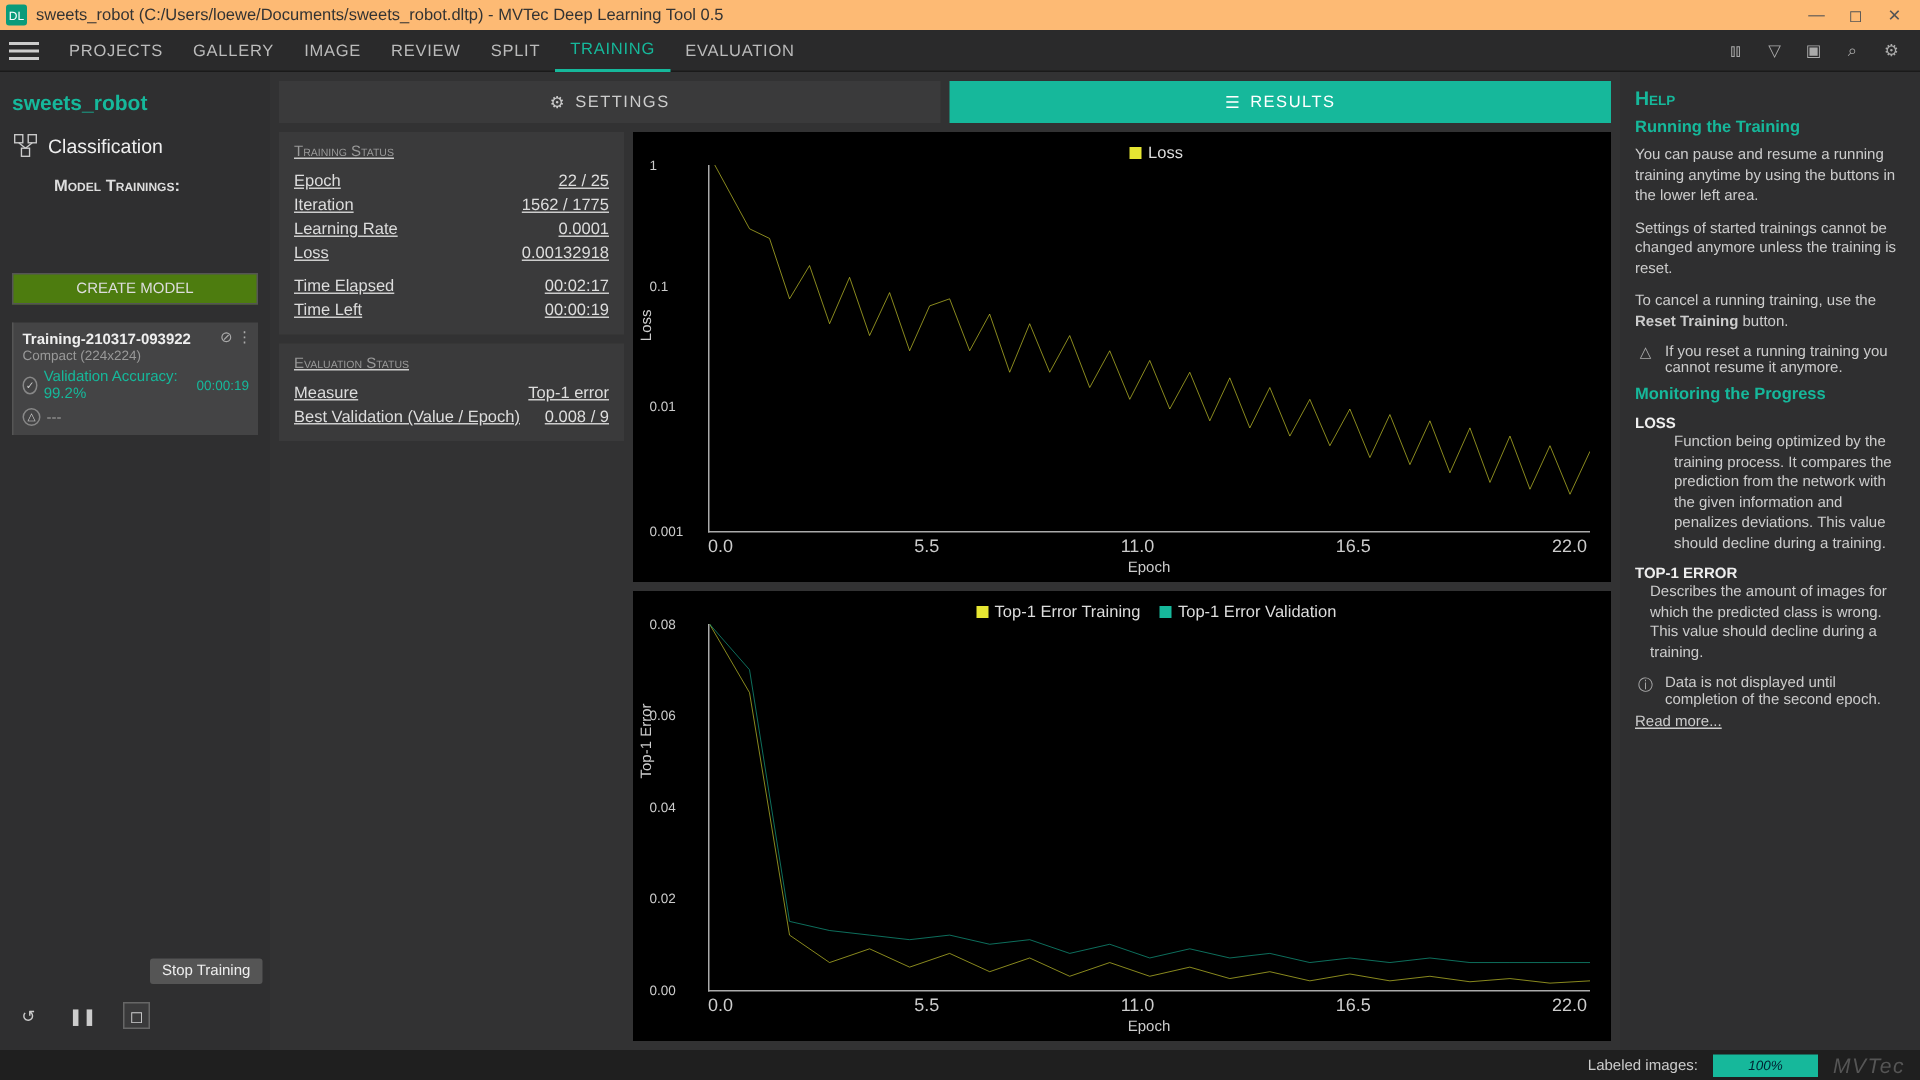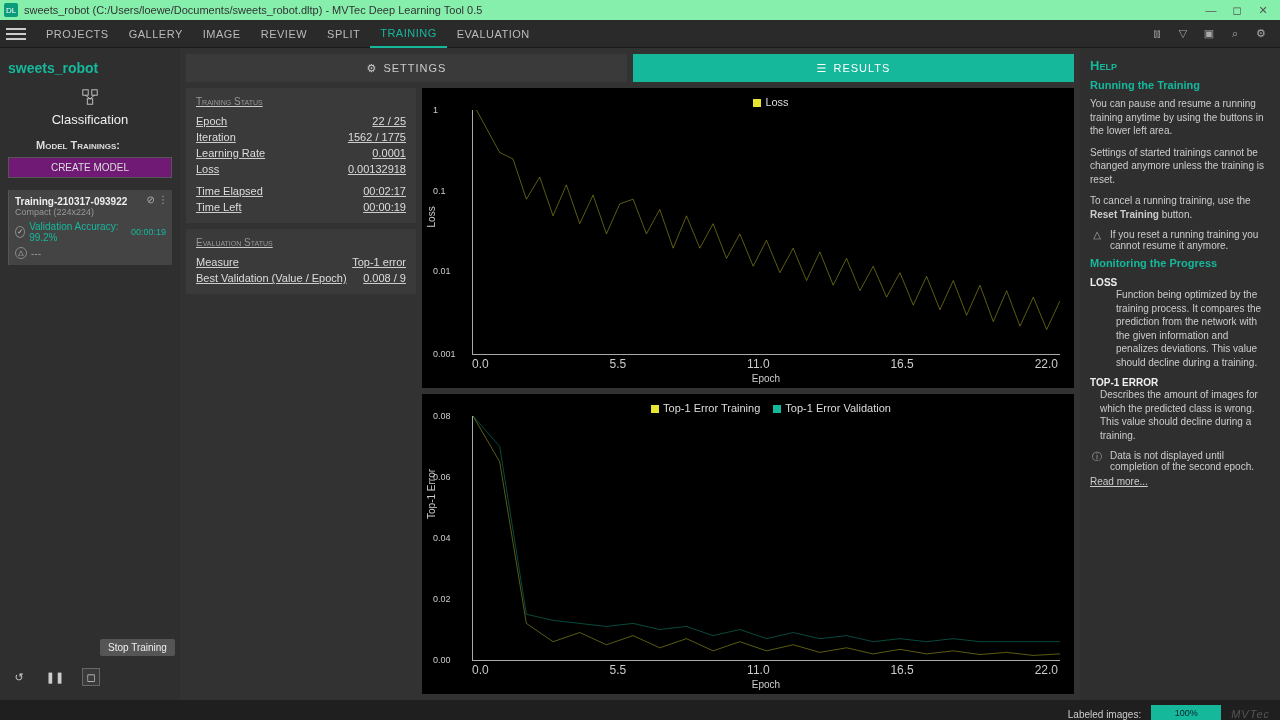--- a/index.html
+++ b/index.html
@@ -1,41 +1,41 @@
 <!DOCTYPE html>
 <html><head>
 <meta charset="utf-8">
 <style>
 * { margin: 0; padding: 0; box-sizing: border-box; font-family: "Segoe UI", Arial, sans-serif; }
 body { background: #323233; color: #ccc; font-size: 11px; width: 1280px; height: 720px; overflow: hidden; }
 
 
-.titlebar { background: #86efac; height: 20px; display: flex; align-items: center; padding: 0 4px; color: #333; font-size: 11px; }
+.titlebar { background: #fdba74; height: 20px; display: flex; align-items: center; padding: 0 4px; color: #333; font-size: 11px; }
 .titlebar .icon { width: 14px; height: 14px; background: #0a9b7a; border-radius: 2px; margin-right: 6px; display:flex;align-items:center;justify-content:center;color:#fff;font-size:8px;}
 .titlebar .spacer { flex: 1; }
 .titlebar .win-btn { width: 26px; height: 20px; display: flex; align-items: center; justify-content: center; cursor: pointer; font-size: 11px; color: #555;}
 
 
 .topnav { background: #2a2a2b; height: 28px; display: flex; align-items: center; padding: 0 6px; border-bottom: 1px solid #1a1a1a; }
 .hamburger { width: 20px; height: 20px; display: flex; flex-direction: column; justify-content: center; gap: 3px; cursor: pointer; margin-right: 10px; }
 .hamburger span { height: 2px; background: #ccc; }
 .nav-item { padding: 0 10px; font-size: 11px; letter-spacing: 0.5px; cursor: pointer; color: #bbb; height: 28px; display:flex; align-items:center;}
 .nav-item.active { color: #16b89b; border-bottom: 2px solid #16b89b; }
 .topnav .spacer { flex: 1; }
 .top-icon { width: 26px; height: 26px; display: flex; align-items: center; justify-content: center; cursor: pointer; color: #aaa; }
 
 .main { display: flex; height: calc(720px - 20px - 28px - 20px); }
 
 
 .sidebar { width: 180px; background: #2f2f30; padding: 8px; display:flex; flex-direction:column; position:relative;}
 .project-name { color: #16b89b; font-weight: bold; font-size: 14px; margin: 4px 0 12px 0; }
-.class-row { display:flex; align-items:center; gap:6px; margin-bottom:12px;flex-direction:column;}
+.class-row { display:flex; align-items:center; gap:6px; margin-bottom:12px;}
 .class-icon { width:18px;height:18px; }
 .section-label { font-variant: small-caps; font-size: 11px; color: #ddd; margin-bottom: 6px; font-weight:bold;padding-left:28px;}
-.create-btn { background: #701a75; border: 1px solid #555; padding: 4px 8px; font-size: 10px; color: #ddd; cursor: pointer; margin-bottom: 12px; }
+.create-btn { background: #4d7c0f; border: 1px solid #555; padding: 4px 8px; font-size: 10px; color: #ddd; cursor: pointer; margin-bottom: 12px; margin-top: 46px; }
 .training-card { background: #3a3a3b; padding: 6px; font-size: 10px; position:relative; border-left: 1px solid #555;}
 .training-card.sel { background: #444445; }
 .tc-title { font-weight: bold; color: #eee; }
 .tc-sub { color: #999; font-size: 9px; }
 .tc-row { display:flex; align-items:center; gap:4px; margin-top:4px; }
 .tc-pill { color: #16b89b; font-size: 10px; }
 .tc-time { color: #16b89b; font-size: 9px; margin-left:auto;}
 .tc-menu { position:absolute; right:4px; top:4px; color:#aaa; display:flex; gap:3px;}
 .tc-iconcircle{width:12px;height:12px;border:1px solid #888;border-radius:50%;display:flex;align-items:center;justify-content:center;font-size:7px;}
 
@@ -73,23 +73,23 @@
 .help { width: 200px; background:#2f2f30; padding:10px 10px; font-size:10px; color:#ccc; overflow:hidden;}
 .help h3 { color:#16b89b; font-variant:small-caps; font-size:13px; margin-bottom:6px;}
 .help h4 { color:#16b89b; font-size:11px; margin:6px 0;}
 .help p { margin-bottom:8px; line-height:1.35;}
 .help .term { color:#eee; font-weight:bold; font-size:10px; margin-top:8px;}
 .help .note { display:flex; gap:6px; align-items:flex-start; margin:4px 0;}
 .help .note .ni{width:14px;flex-shrink:0;text-align:center;color:#aaa;}
 .help a{color:#ccc;text-decoration:underline;cursor:pointer;text-align:right;}
 
 
-.statusbar { height:20px; background:#1f1f1f; display:flex; align-items:flex-end; justify-content:flex-end; padding:0 10px; gap:10px; font-size:10px;}
-.progress { width:70px; height:15px; background:#16b89b; color:#023; display:flex;align-items:center;justify-content:center;font-size:9px;}
-.brand{color:#555;font-style:italic;font-size:11px;letter-spacing:1px;}
+.statusbar { height:20px; background:#1f1f1f; display:flex; align-items:center; justify-content:flex-end; padding:0 10px; gap:10px; font-size:10px;}
+.progress { width:70px; height:15px; background:#16b89b; color:#023; display:flex;align-items:center;justify-content:center;font-size:9px;font-style:italic;}
+.brand{color:#555;font-style:italic;font-size:14px;letter-spacing:1px;}
 </style>
 </head>
 <body>
 
 <div class="titlebar">
   <div class="icon">DL</div>
   <span>sweets_robot (C:/Users/loewe/Documents/sweets_robot.dltp) - MVTec Deep Learning Tool 0.5</span>
   <div class="spacer"></div>
   <div class="win-btn">—</div>
   <div class="win-btn">◻</div>

